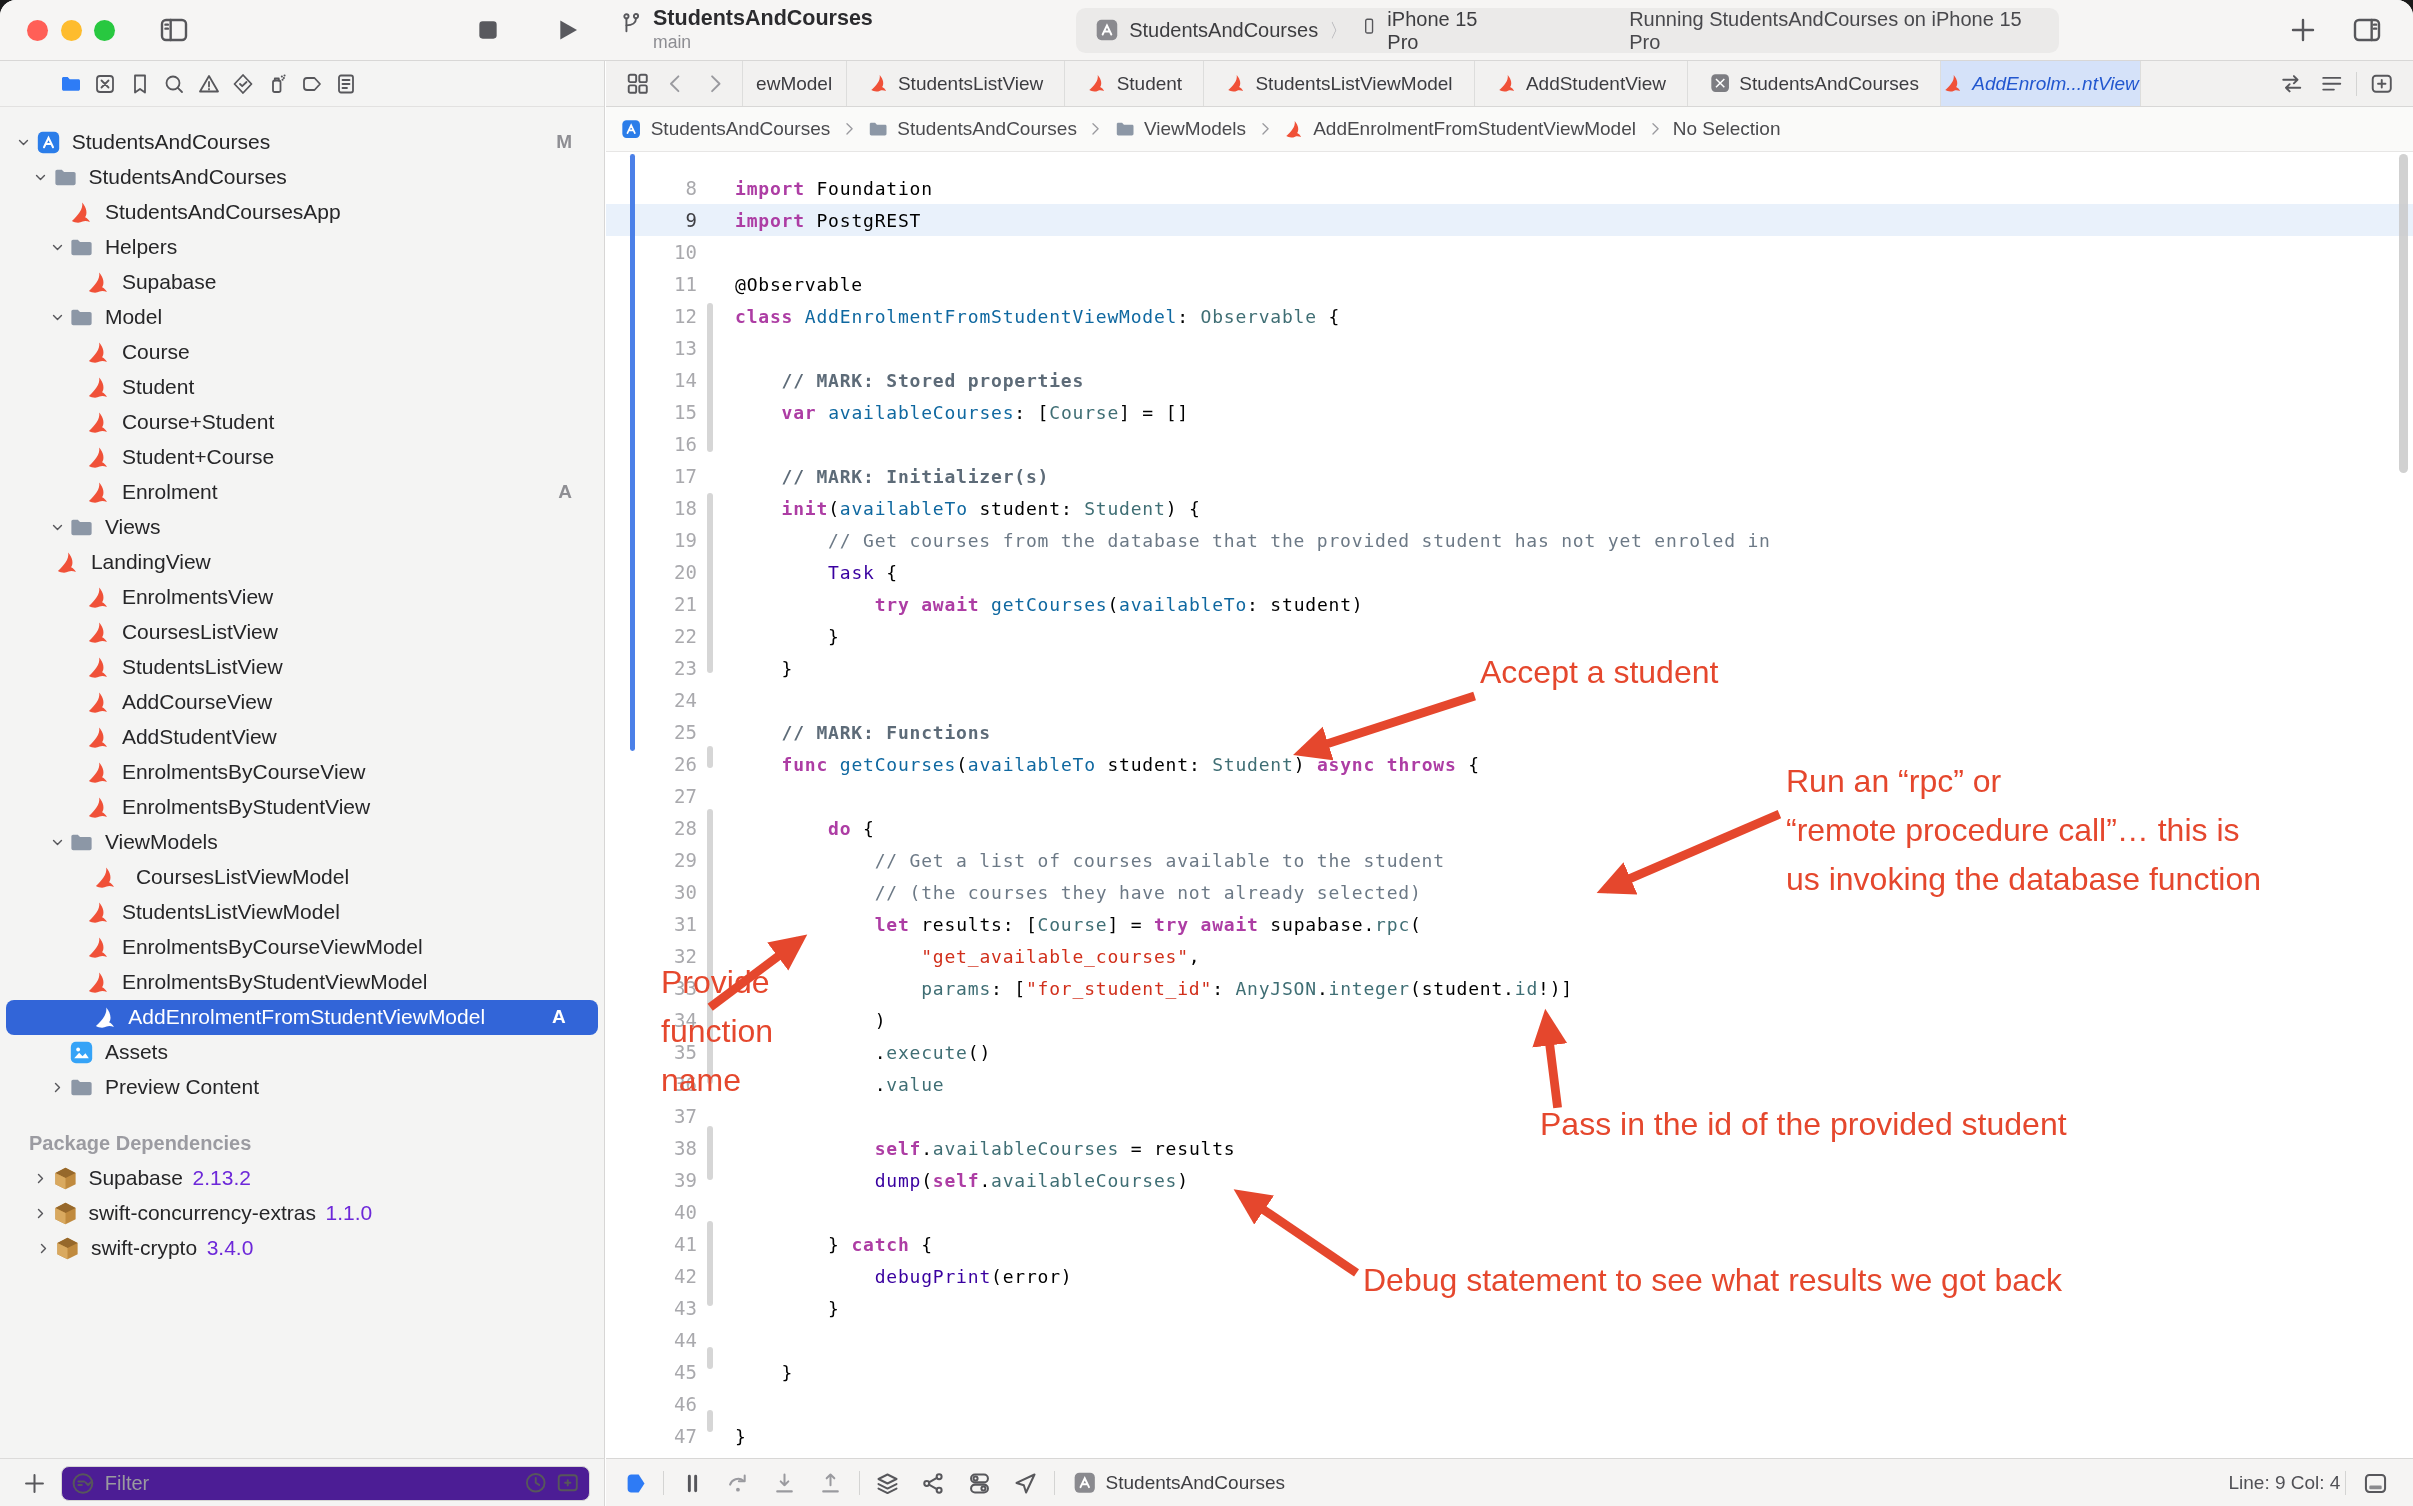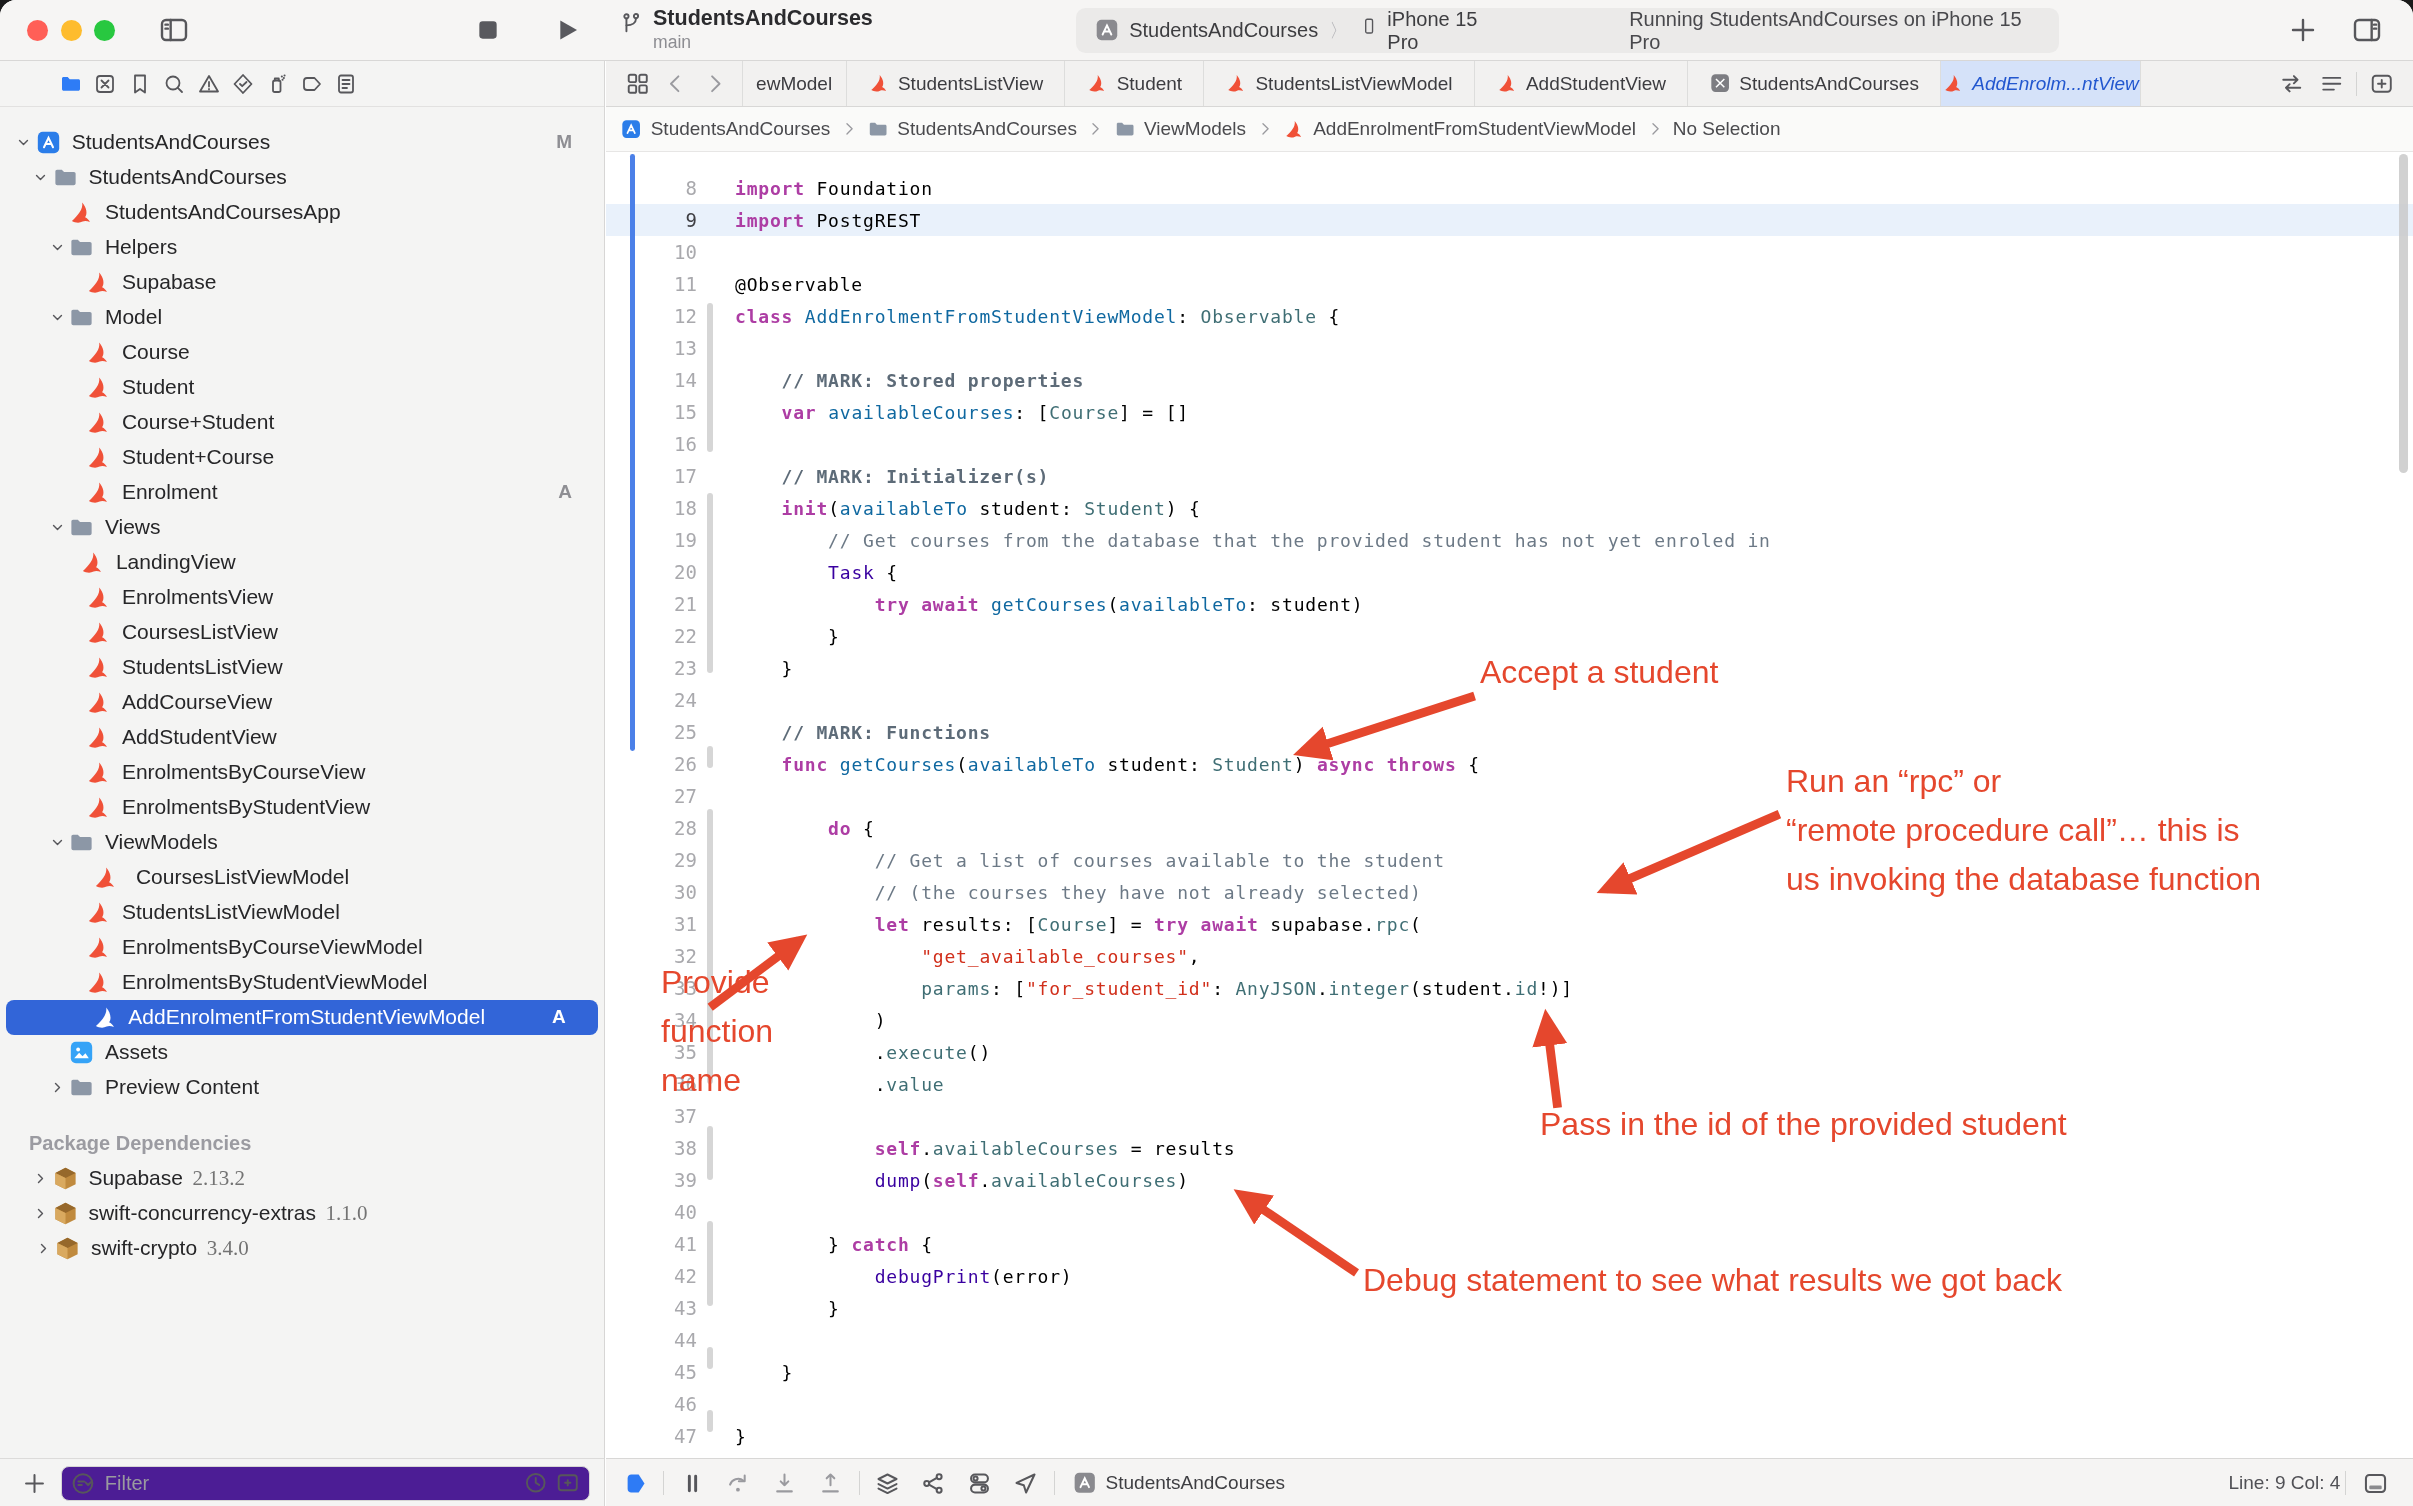--- a/index.html
+++ b/index.html
@@ -30,21 +30,21 @@
   .navicons{height:46px;border-bottom:0.8px solid #e2e1e0;display:flex;align-items:center;padding-left:59px;}
   .navicons .ni{width:24px;height:24px;margin-right:10.4px;cursor:pointer;}
   .navicons .ni svg{width:100%;height:100%;}
   .tree{position:absolute;top:46px;bottom:49px;left:0;right:0;overflow:hidden;padding-top:17.6px;}
   .row{height:35px;display:flex;align-items:center;font-size:21px;color:#262628;position:relative;}
   .row .chev{width:22.3px;height:22.3px;flex:0 0 22.3px;display:flex;align-items:center;justify-content:center;}
   .row .chev svg{width:19px;height:19px;}
   .row .fic{width:27px;height:27px;flex:0 0 27px;margin-right:9.6px;}
   .row .fic svg{width:100%;height:100%;}
   .row .lbl{white-space:nowrap;}
-  .row .ver{color:#737373;margin-left:9.6px;font-family:Liberation Serif, serif;}
+  .row .ver{color:#6d28d9;margin-left:9.6px;}
   .row .badge{position:absolute;right:32px;color:#8e8e93;font-size:19px;font-weight:600;}
   .row.sel{background:#3265d8;border-radius:8px;margin:0 6.4px;color:#fff;}
   .row.sel .badge{color:#fff;}
   .row.sel svg *{fill:#fff !important;stroke:none !important;}
   .section{height:35px;display:flex;align-items:center;font-size:20px;font-weight:700;color:#9b9ba1;
            padding-left:29px;margin-top:21px;}
   .filterbar{position:absolute;left:0;bottom:0;width:604px;height:49px;border-top:0.8px solid #dcdbda;
              background:#f4f4f3;display:flex;align-items:center;}
   .filterbar .plus{width:27px;height:27px;margin:0 12.8px 0 21px;}
   .filterbar .plus svg{width:100%;height:100%;}
@@ -294,21 +294,21 @@
           <span class="chev">
             <svg viewBox="0 0 24 24">
               <path d="M7 9.5l5 5 5-5" stroke="#57575b" stroke-width="1.8" fill="none" stroke-linecap="round" stroke-linejoin="round"></path>
             </svg>
           </span>
           <span class="fic"><svg viewBox="0 0 24 24">
               <path fill="#8C97A6" d="M3 6.5C3 5.7 3.7 5 4.5 5h4.2l2 2.2h8.8c.8 0 1.5.7 1.5 1.5V17c0 1-.8 1.8-1.8 1.8H4.8C3.8 18.8 3 18 3 17z"></path>
             </svg></span>
           <span class="lbl">Views</span>
         </div>
-        <div class="row" style="padding-left: 57px;">
+        <div class="row" style="padding-left: 32px;">
           <span class="chev"></span>
           <span class="fic"><svg viewBox="0 0 24 24">
               <path fill="#F05138" d="M3.5 19.5C8.5 15 13.7 9.2 12.6 3.2c4 4.6 4.9 10 2.6 13 1.8.8 3.4 2.3 4.3 4.3-2.4-1-4.8-1.3-6.5-.4-3.2 1.6-7 .9-9.5-.6z"></path>
             </svg></span>
           <span class="lbl">LandingView</span>
         </div>
         <div class="row" style="padding-left: 63px;">
           <span class="chev"></span>
           <span class="fic"><svg viewBox="0 0 24 24">
               <path fill="#F05138" d="M3.5 19.5C8.5 15 13.7 9.2 12.6 3.2c4 4.6 4.9 10 2.6 13 1.8.8 3.4 2.3 4.3 4.3-2.4-1-4.8-1.3-6.5-.4-3.2 1.6-7 .9-9.5-.6z"></path>

